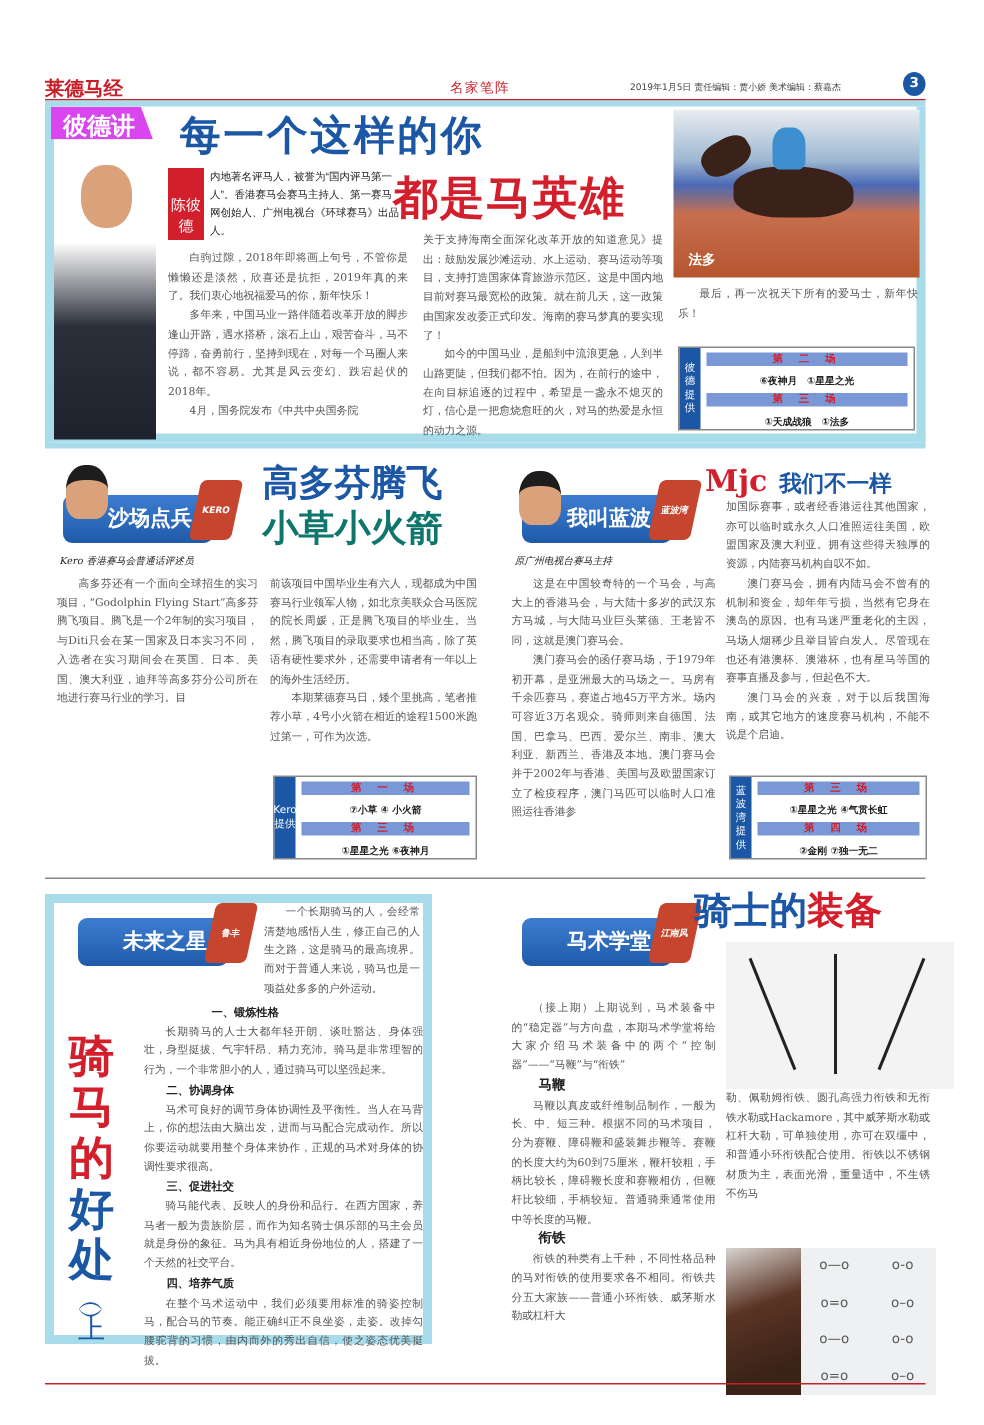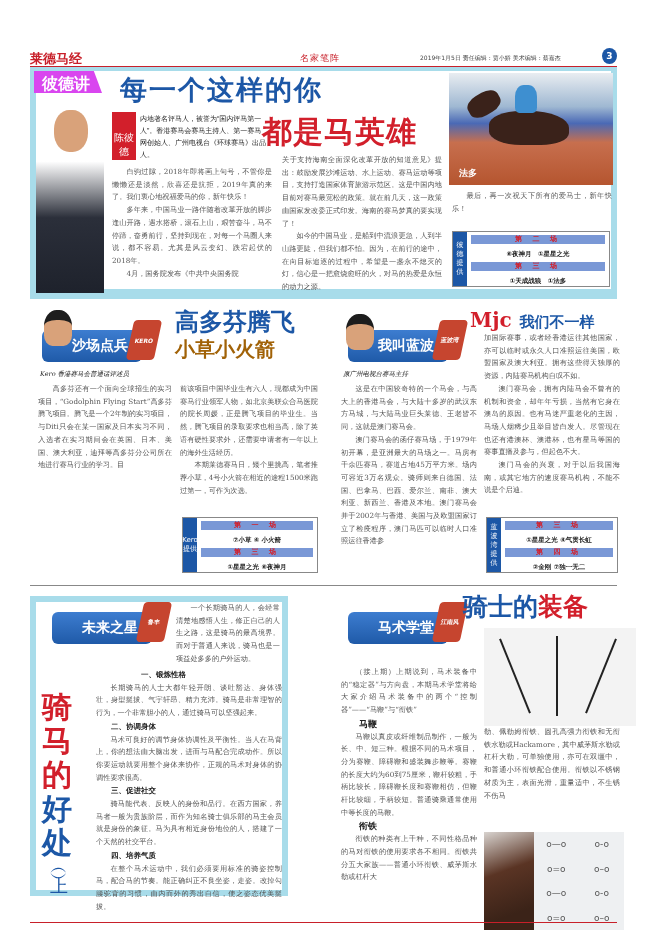--- a/index.html
+++ b/index.html
@@ -32,25 +32,25 @@
 .tips .main{flex:1;padding:3px 4px}
 .tips .bar{background:#7a98d6;color:#d21f2b;font-size:7px;text-align:center;font-weight:bold;letter-spacing:4px;height:9px;line-height:9px}
 .tips .val{font-size:6.5px;color:#222;text-align:center;font-weight:bold;padding:6px 0 3px}
 .sep{height:1px;background:#888}
 .band{height:4px;background:#a8dcea}
 .ribbon{position:absolute;height:32px;background:linear-gradient(180deg,#3d7dd0,#1f5aa8);color:#fff;font-weight:bold;font-size:14px;border-radius:6px;display:flex;align-items:center;padding-left:30px}
 .ribbon .end{position:absolute;right:-16px;top:-10px;width:28px;height:40px;background:#c6452f;transform:skewX(-12deg);border-radius:4px;color:#fff;font-size:6px;display:flex;align-items:center;justify-content:center}
 .avatar{position:absolute;width:28px;height:36px;border-radius:45% 45% 30% 30%;background:#d9a27a;border-top:10px solid #1d1d1d}
 .byline{font-size:6.5px;color:#222;font-style:italic;font-family:"DejaVu Serif",serif}
 .t2a{left:175px;top:306px;font-family:"DejaVu Serif",serif;font-weight:bold;font-size:24px;color:#1c57a6}
-.t2b{left:175px;top:336px;font-family:Liberation Serif, serif;font-weight:bold;font-size:20px;color:#a16207}
+.t2b{left:175px;top:336px;font-family:Liberation Serif, serif;font-weight:bold;font-size:24px;color:#0f766e}
 .t3{left:470px;top:308px;font-family:"DejaVu Serif",serif;font-weight:bold;font-size:20px;color:#d21f2b}
 .t3 span{color:#1c57a6;font-size:15px;margin-left:8px}
 .box4{left:30px;top:596px;width:258px;height:300px;border:6px solid #a8dcea}
-.vt{left:42px;top:690px;width:34px;font-family:Liberation Serif, serif;font-weight:bold;font-size:30px;line-height:34px;text-align:left}
+.vt{left:42px;top:690px;width:34px;font-family:Liberation Mono, monospace;font-weight:bold;font-size:30px;line-height:34px;text-align:right}
 .sub{font-weight:bold;color:#222;font-size:7.5px;font-family:"DejaVu Sans",sans-serif;margin:1px 0 0 2em}
 .t5{left:463px;top:590px;font-family:"DejaVu Serif",serif;font-weight:bold;font-size:25px;color:#1c57a6}
 .t5 span{color:#d21f2b}
 .whips{left:484px;top:628px;width:152px;height:98px;background:#f3f3f3}
 .whip{position:absolute;width:2px;height:80px;background:#222;top:8px}
 .bits{left:484px;top:832px;width:140px;height:98px;display:flex}
 .bits .head{width:50px;background:linear-gradient(160deg,#d8d3cf,#5a3424 40%,#3b2318 80%)}
 .bits .grid{flex:1;background:#eef0f2;display:grid;grid-template-columns:1fr 1fr;gap:1px}
 .bits .grid div{display:flex;align-items:center;justify-content:center;font-size:9px;color:#555}
 .footline{left:30px;top:922px;width:587px;height:1px;background:#c8202a}

